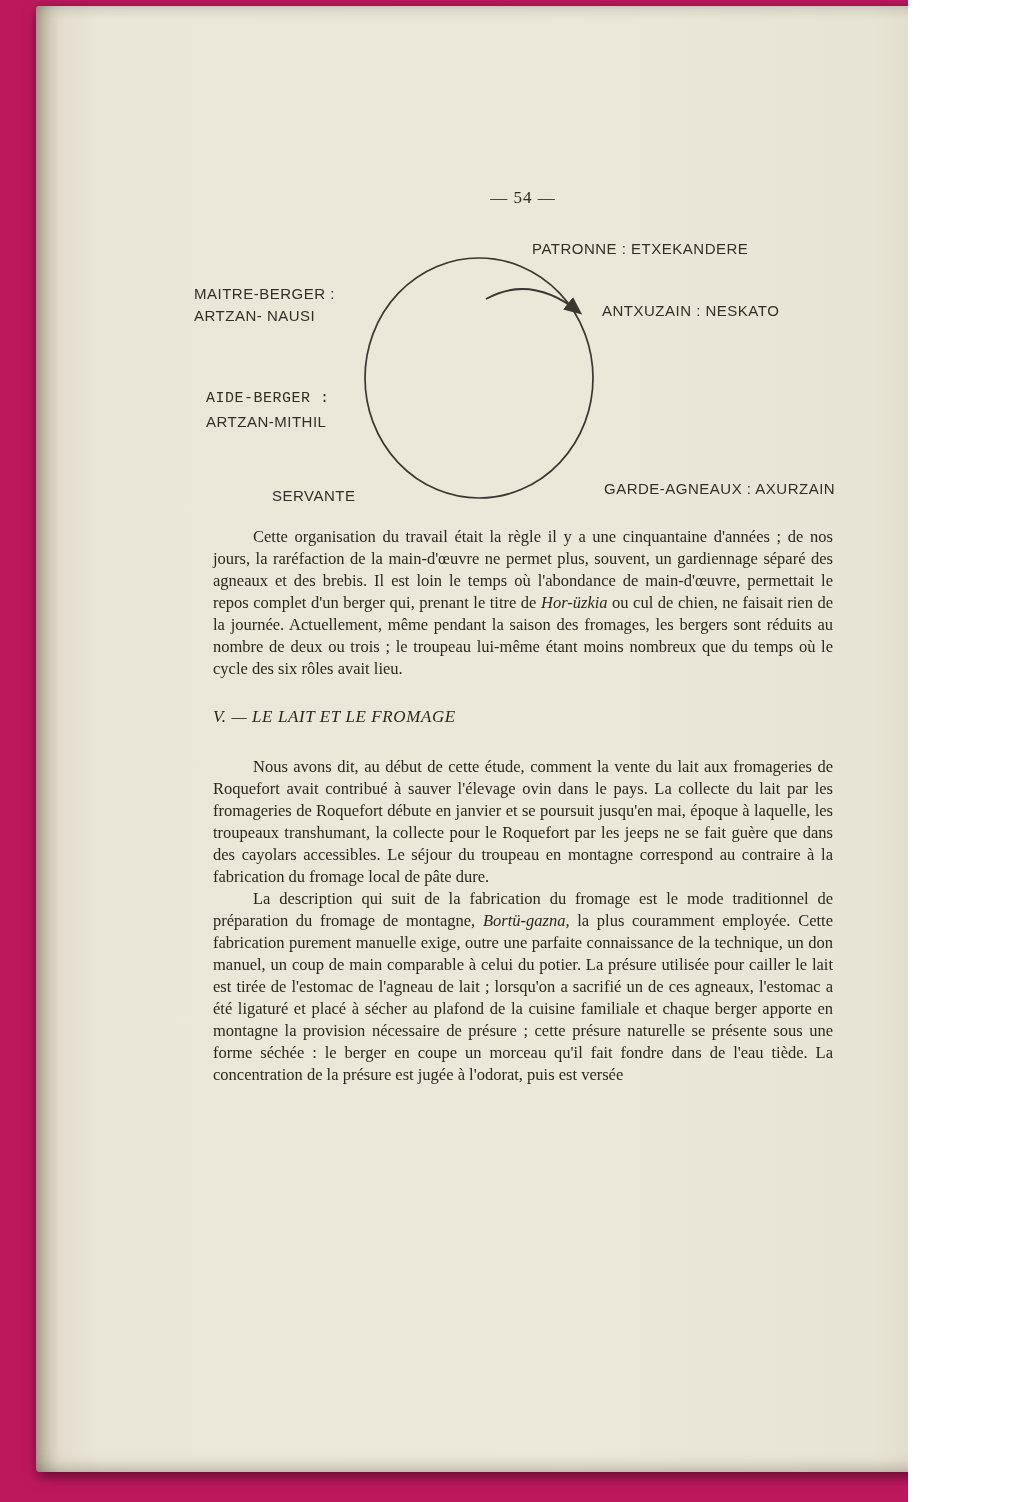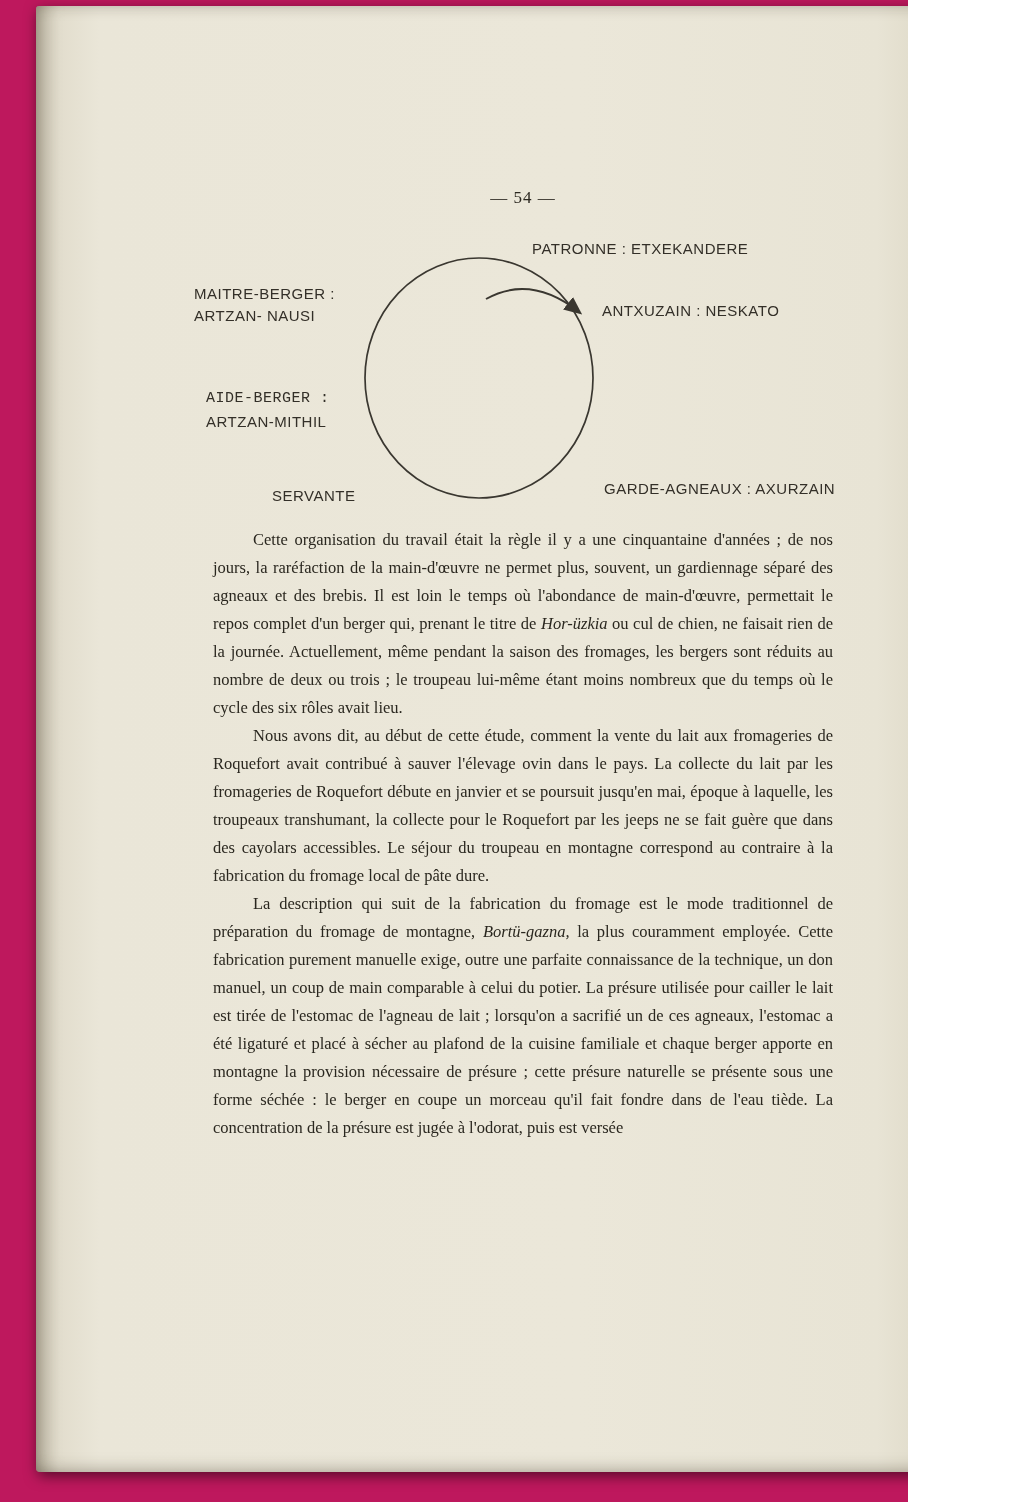--- a/index.html
+++ b/index.html
@@ -63,21 +63,21 @@
   .text-block {
     position: absolute;
     left: 177px;
     top: 520px;
     width: 620px;
     color: #2a271f;
   }
   .text-block p {
     margin: 0;
     font-size: 16.5px;
-    line-height: 28px;
+    line-height: 22px;
     text-align: justify;
     text-indent: 40px;
   }
   .section-heading {
     margin: 27px 0 29px 0;
     font-size: 17px;
     font-style: italic;
     letter-spacing: 0.6px;
     color: #2a271f;
   }
@@ -119,20 +119,21 @@
       <div class="dlabel" style="left:568px; top:426px;margin-top:48px;">GARDE-AGNEAUX   :   AXURZAIN</div>
 
       <div class="dlabel" style="left:236px; top:481px;">SERVANTE</div>
 
     </div>
 
     <div class="text-block">
 
       <p><span>Cette organisation du travail était la règle il y a une cinquantaine d'années ; de nos jours, la raréfaction de la main-d'œuvre ne permet plus, souvent, un gardiennage séparé des agneaux et des brebis. Il est loin le temps où l'abondance de main-d'œuvre, permettait le repos complet d'un berger qui, prenant le titre de </span><span class="ital">Hor-üzkia</span><span> ou cul de chien, ne faisait rien de la journée. Actuellement, même pendant la saison des fromages, les bergers sont réduits au nombre de deux ou trois ; le troupeau lui-même étant moins nombreux que du temps où le cycle des six rôles avait lieu.</span></p>
 
+      <div class="section-heading">V. — LE LAIT ET LE FROMAGE</div>
 
       <p>Nous avons dit, au début de cette étude, comment la vente du lait aux fromageries de Roquefort avait contribué à sauver l'élevage ovin dans le pays. La collecte du lait par les fromageries de Roquefort débute en janvier et se poursuit jusqu'en mai, époque à laquelle, les troupeaux transhumant, la collecte pour le Roquefort par les jeeps ne se fait guère que dans des cayolars accessibles. Le séjour du troupeau en montagne correspond au contraire à la fabrication du fromage local de pâte dure.</p>
 
       <p><span>La description qui suit de la fabrication du fromage est le mode traditionnel de préparation du fromage de montagne, </span><span class="ital">Bortü-gazna,</span><span> la plus couramment employée. Cette fabrication purement manuelle exige, outre une parfaite connaissance de la technique, un don manuel, un coup de main comparable à celui du potier. La présure utilisée pour cailler le lait est tirée de l'estomac de l'agneau de lait ; lorsqu'on a sacrifié un de ces agneaux, l'estomac a été ligaturé et placé à sécher au plafond de la cuisine familiale et chaque berger apporte en montagne la provision nécessaire de présure ; cette présure naturelle se présente sous une forme séchée : le berger en coupe un morceau qu'il fait fondre dans de l'eau tiède. La concentration de la présure est jugée à l'odorat, puis est versée</span></p>
 
     </div>
 
   </div>
 
 </div>

